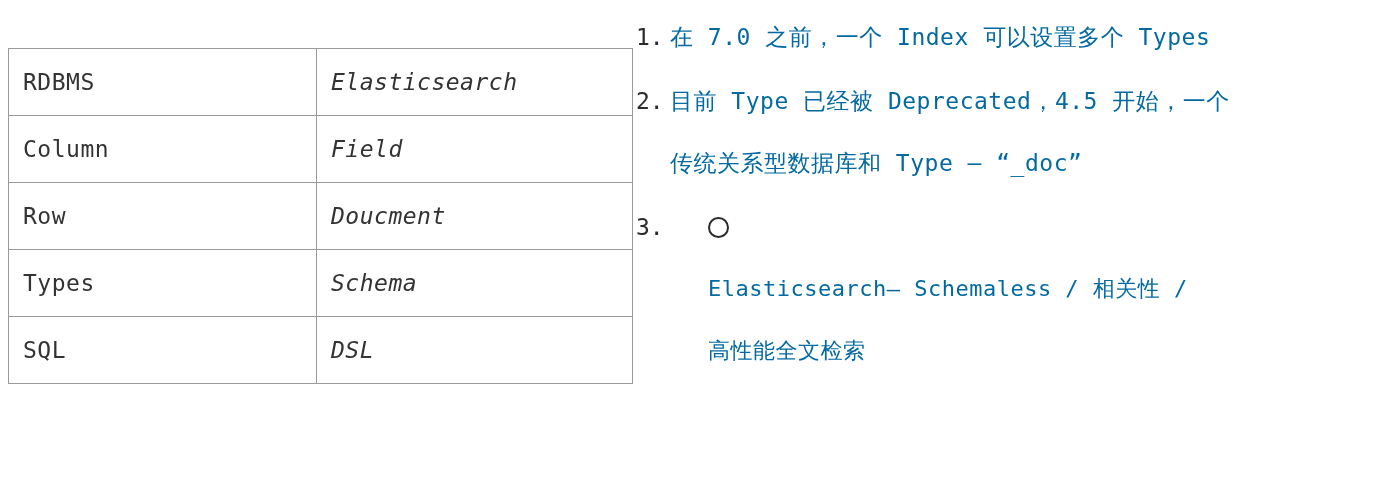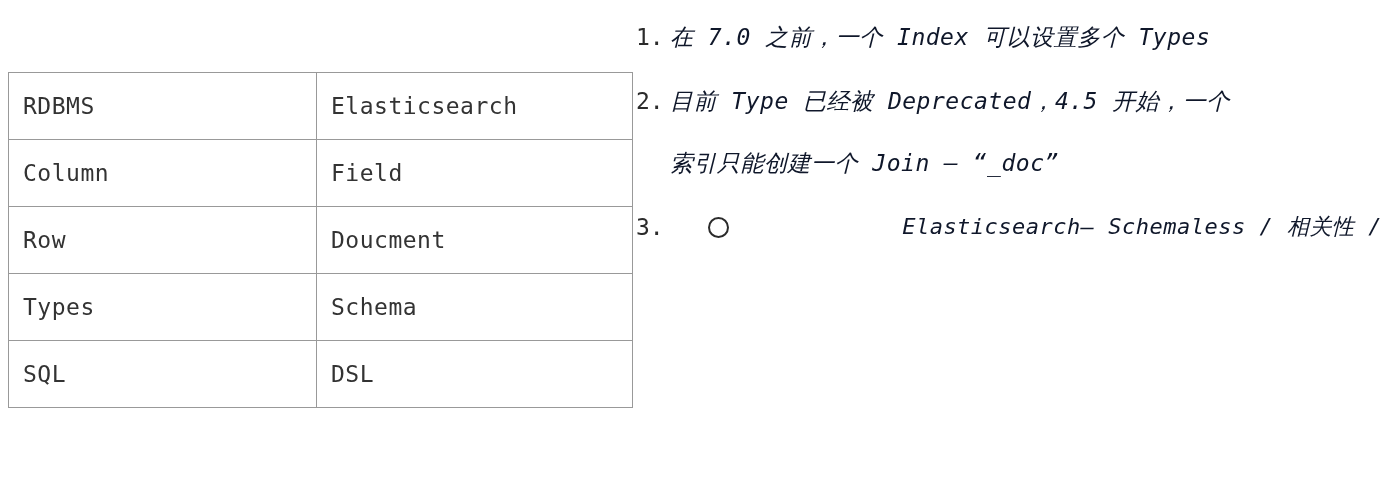--- a/index.html
+++ b/index.html
@@ -24,39 +24,39 @@
 
   
   .left-col {
     width: 612px;
     flex: 0 0 612px;
     position: relative;
   }
   .compare-table {
     position: absolute;
     left: 8px;
-    top: 72px;
+    top: 48px;
     width: 568px;
     border-collapse: collapse;
     table-layout: fixed;
   }
   .compare-table td {
     border: 1px solid #999999;
     height: 66px;
     padding: 0 14px;
     font-size: 23px;
     font-family: "DejaVu Sans Mono", "Liberation Mono", monospace;
     color: #333333;
     letter-spacing: 0.5px;
     vertical-align: middle;
     white-space: nowrap;
     overflow: hidden;
   }
   .compare-table td.col-left { width: 279px; }
-  .compare-table td.col-right { width: 287px; }
+  .compare-table td.col-right { width: 287px; font-style: italic; }
 
   
   .right-col {
     flex: 1 1 auto;
     position: relative;
     padding-top: 6px;
   }
   .note-item {
     display: flex;
     flex-direction: row;
@@ -72,36 +72,34 @@
     box-sizing: border-box;
     color: #2b2b2b;
     font-family: "DejaVu Sans Mono", "Liberation Mono", monospace;
   }
   .note-body {
     flex: 1 1 auto;
   }
   .note-line {
     font-size: 23px;
     line-height: 62px;
-    color: #0f172a;
+    color: #0369a1;
     letter-spacing: 0.5px;
     white-space: nowrap;
     font-family: "DejaVu Sans Mono", "Liberation Mono", monospace;
-    font-style: italic;
   }
   .sub-list {
     margin: 0;
     padding: 0;
   }
   .sub-item {
     display: flex;
-    flex-direction: row;
+    flex-direction: column;
     align-items: flex-start;
     padding-left: 38px;
-    justify-content: space-between;
   }
   .bullet-circle {
     flex: 0 0 40px;
     line-height: 62px;
     font-size: 20px;
     color: #2b2b2b;
   }
   .bullet-circle span.ring {
     display: inline-block;
     width: 17px;
@@ -153,33 +151,34 @@
       <div class="note-num">1.</div>
       <div class="note-body">
         <div class="note-line">在 7.0 之前，一个 Index 可以设置多个 Types</div>
       </div>
     </div>
 
     <div class="note-item">
       <div class="note-num">2.</div>
       <div class="note-body">
         <div class="note-line">目前 Type 已经被 Deprecated，4.5 开始，一个</div>
-        <div class="note-line">索引只能创建一个 Join – “_doc”</div>
+        <div class="note-line">传统关系型数据库和 Type – “_doc”</div>
       </div>
     </div>
 
     <div class="note-item">
       <div class="note-num">3.</div>
       <div class="note-body">
         <div class="sub-list">
 
           <div class="sub-item">
             <div class="bullet-circle"><span class="ring"></span></div>
             <div class="sub-body">
               <div class="note-line">Elasticsearch– Schemaless  / 相关性 /</div>
+              <div class="note-line">高性能全文检索</div>
             </div>
           </div>
 
 
         </div>
       </div>
     </div>
 
   </div>
 </div>

